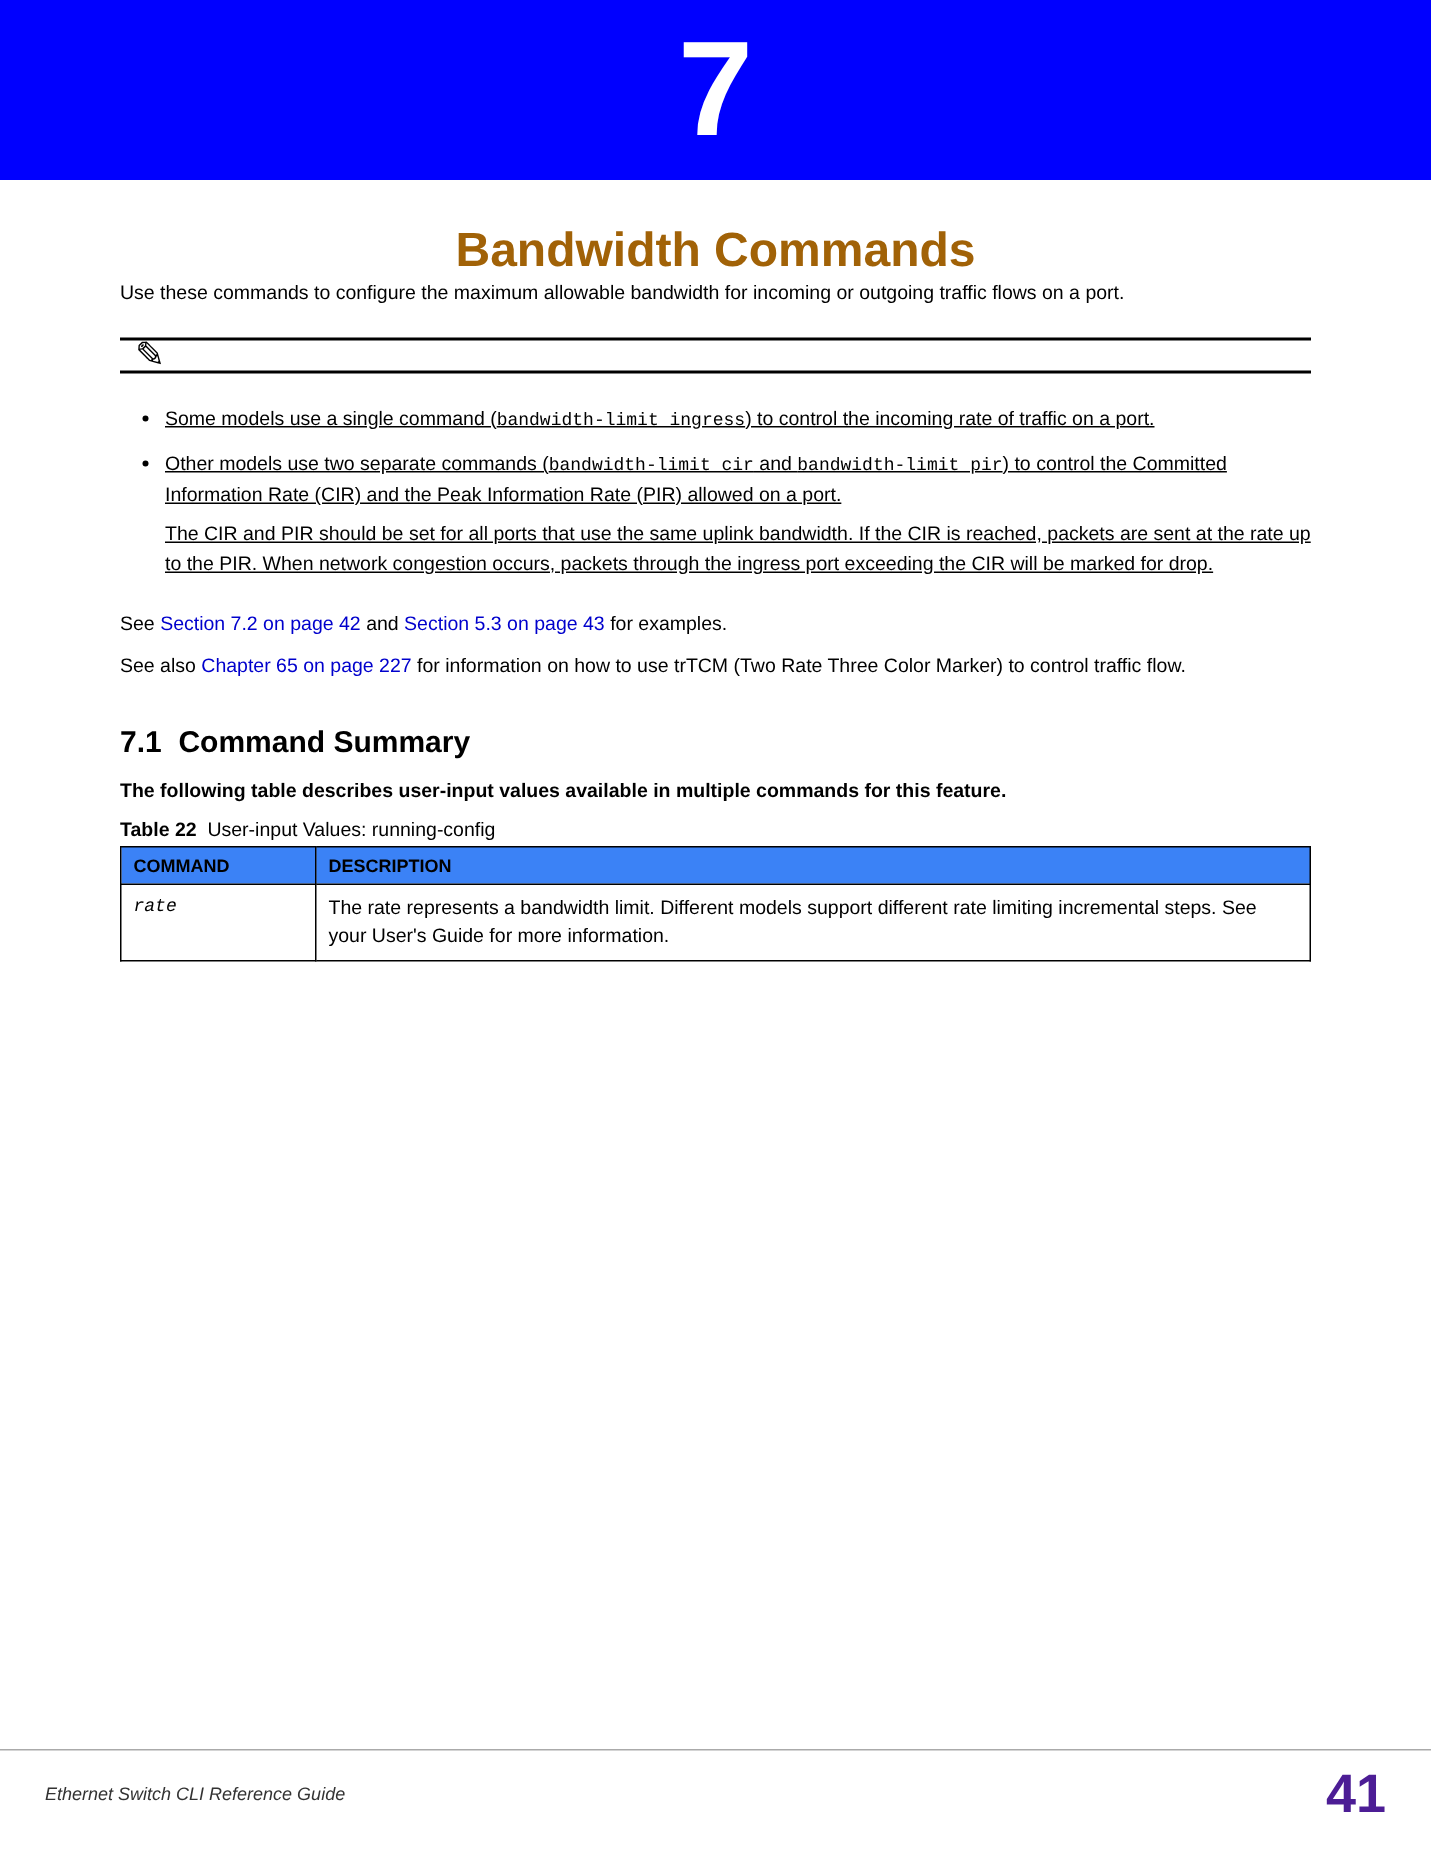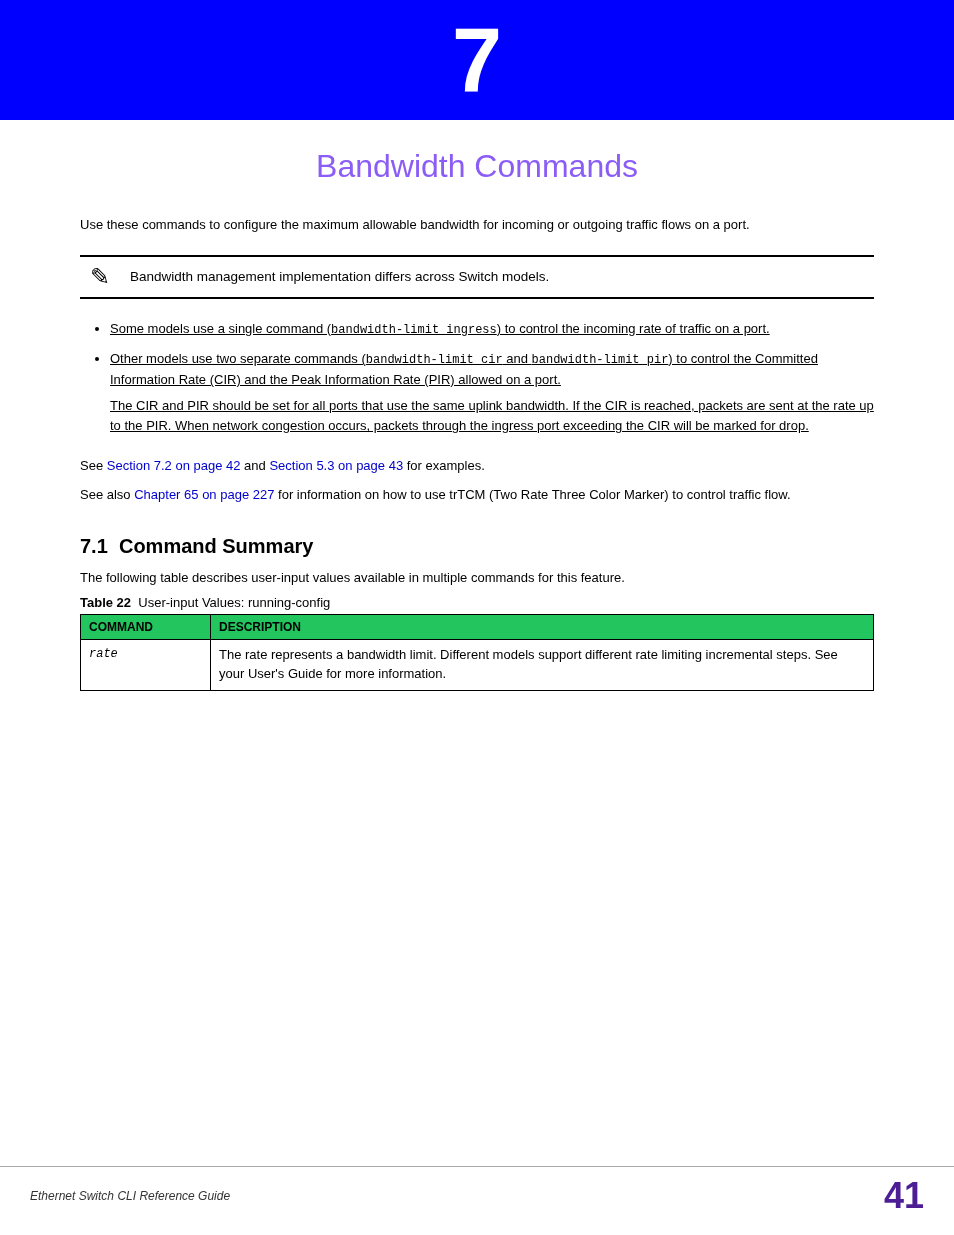--- a/index.html
+++ b/index.html
@@ -30,25 +30,24 @@
     }
 
     
     .page-content {
       padding: 0 80px 60px 80px;
     }
 
     
     .chapter-title {
       font-size: 32px;
-      font-weight: normal;
-      color: #8b5cf6;
+      font-weight: bold;
+      color: #a16207;
       text-align: center;
       margin-top: 28px;
-      margin-bottom: 30px;
     }
 
     
     .intro-text {
       font-size: 13px;
       line-height: 1.5;
       margin-bottom: 20px;
     }
 
     
@@ -114,40 +113,41 @@
       font-weight: bold;
       color: #000;
       margin-top: 30px;
       margin-bottom: 10px;
     }
 
     .section-intro {
       font-size: 13px;
       margin-bottom: 8px;
       line-height: 1.5;
+      font-weight: bold;
     }
 
     
     .table-caption {
       font-size: 13px;
       font-weight: bold;
       margin-bottom: 4px;
     }
     .table-caption .caption-normal {
       font-weight: normal;
     }
 
     
     .data-table {
       width: 100%;
       border-collapse: collapse;
       font-size: 13px;
     }
     .data-table th {
-      background: #22c55e;
+      background: #3b82f6;
       border: 1px solid #000;
       padding: 5px 8px;
       text-align: left;
       font-weight: bold;
       font-size: 12px;
       text-transform: uppercase;
     }
     .data-table td {
       border: 1px solid #000;
       padding: 6px 8px;
@@ -199,21 +199,20 @@
 </div>
 
 <div class="page-content">
 
   <h1 class="chapter-title">Bandwidth Commands</h1>
 
   <p class="intro-text">Use these commands to configure the maximum allowable bandwidth for incoming or outgoing traffic flows on a port.</p>
 
   <div class="note-box">
     <span class="note-icon pencil-icon"></span>
-    <span class="note-text">Bandwidth management implementation differs across Switch models.</span>
   </div>
 
   <ul class="bullet-list">
     <li>
       Some models use a single command (<code>bandwidth-limit ingress</code>) to control the incoming rate of traffic on a port.
     </li>
     <li>
       Other models use two separate commands (<code>bandwidth-limit cir</code> and <code>bandwidth-limit pir</code>) to control the Committed Information Rate (CIR) and the Peak Information Rate (PIR) allowed on a port.
       <span class="sub-text">The CIR and PIR should be set for all ports that use the same uplink bandwidth. If the CIR is reached, packets are sent at the rate up to the PIR. When network congestion occurs, packets through the ingress port exceeding the CIR will be marked for drop.</span>
     </li>

